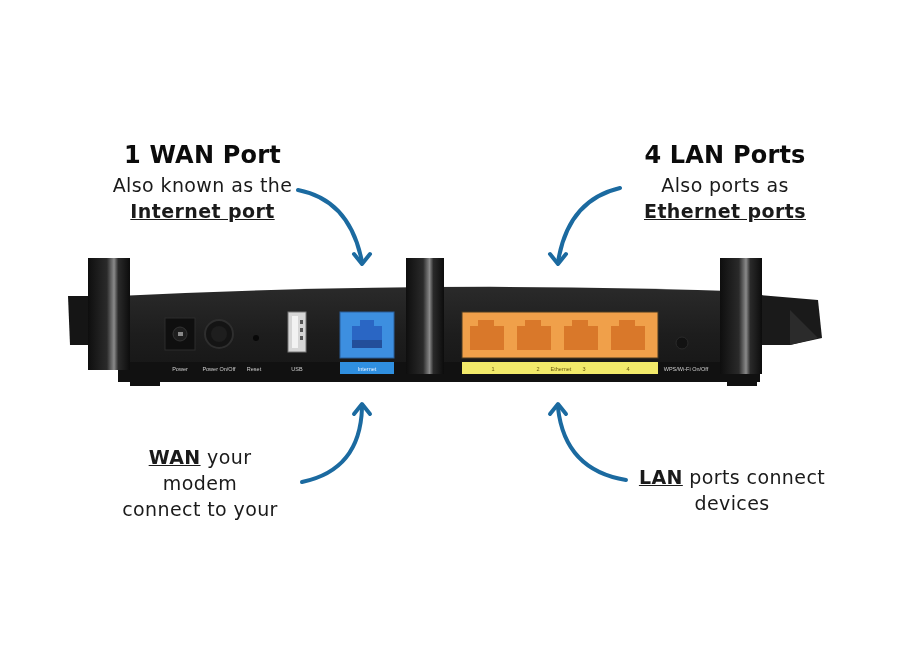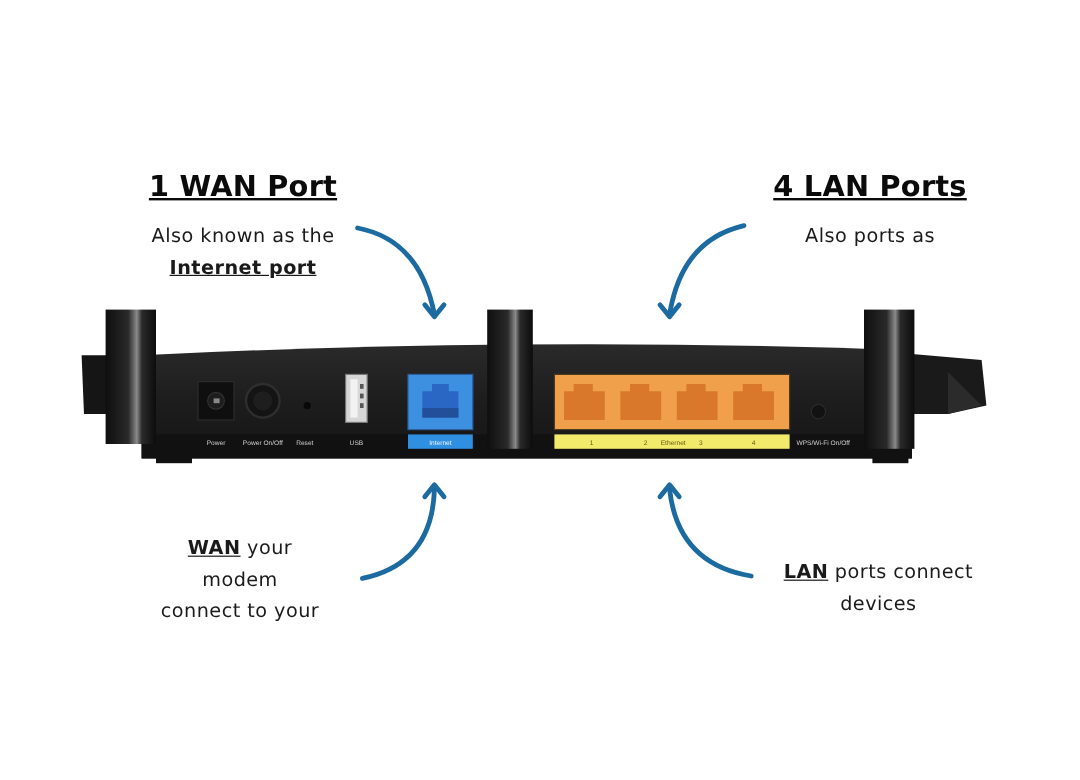--- a/index.html
+++ b/index.html
@@ -1,28 +1,28 @@
 <!DOCTYPE html>
 <html><head>
 <meta charset="utf-8">
 <style>
   html, body { margin: 0; padding: 0; background: #ffffff; }
   body { width: 900px; height: 650px; position: relative; overflow: hidden; font-family: "DejaVu Sans", sans-serif; color: #111; }
 
   .callout { position: absolute; text-align: center; }
   .callout .title { font-family: "DejaVu Sans", sans-serif; font-weight: 900; font-size: 24px; letter-spacing: 0.2px; color: #0b0b0b; }
-  .callout .line { font-size: 16px; line-height: 26px; color: #1a1a1a; letter-spacing: 0.4px; }
+  .callout .line { font-size: 19px; line-height: 26px; color: #1a1a1a; letter-spacing: 0.4px; }
   .callout .bold { font-weight: bold; text-decoration: underline; }
 
   #c-wan-top { left: 100px; top: 140px; width: 205px; }
   #c-lan-top { left: 620px; top: 140px; width: 210px; }
   #c-wan-bottom { left: 110px; top: 444px; width: 180px; }
   #c-lan-bottom { left: 632px; top: 444px; width: 200px; margin-top: 20px; }
 
-  .callout .title { line-height: 30px; margin-bottom: 14px; text-decoration: underline; }
+  .callout .title { line-height: 30px; margin-bottom: 2px; }
 
   svg.router { position: absolute; left: 0; top: 0; }
   svg.arrows { position: absolute; left: 0; top: 0; pointer-events: none; }
 </style>
 </head>
 <body>
 
 <svg class="router" width="900" height="650" viewBox="0 0 900 650">
   <defs>
     <linearGradient id="antGrad" x1="0" x2="1" y1="0" y2="0">
@@ -137,20 +137,21 @@
 
 <div class="callout" id="c-wan-top">
   <div class="title">1 WAN Port</div>
   <div class="line">Also known as the</div>
   <div class="line bold">Internet port</div>
 </div>
 
 <div class="callout" id="c-lan-top">
   <div class="title">4 LAN Ports</div>
   <div class="line">Also ports as</div>
+  <div class="line bold">Ethernet ports</div>
 </div>
 
 <div class="callout" id="c-wan-bottom">
   <div class="line"><span class="bold">WAN</span><span> your</span></div>
   <div class="line">modem</div>
   <div class="line">connect to your</div>
 </div>
 
 <div class="callout" id="c-lan-bottom">
   <div class="line"><span class="bold">LAN</span><span> ports connect</span></div>

